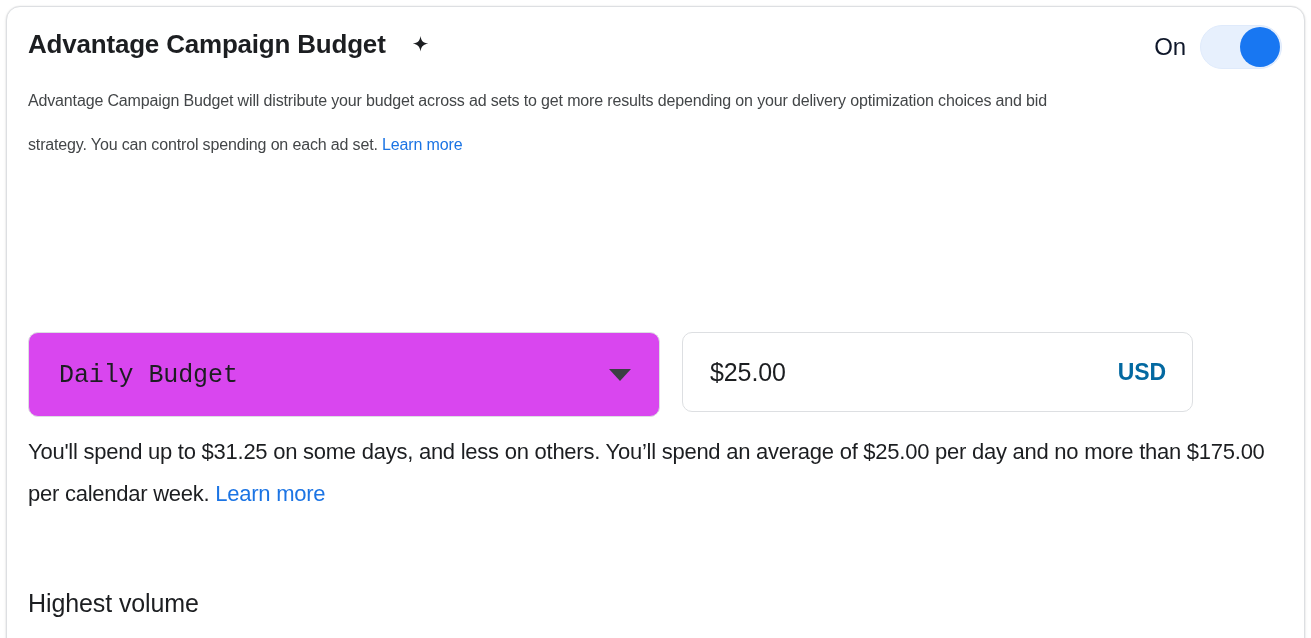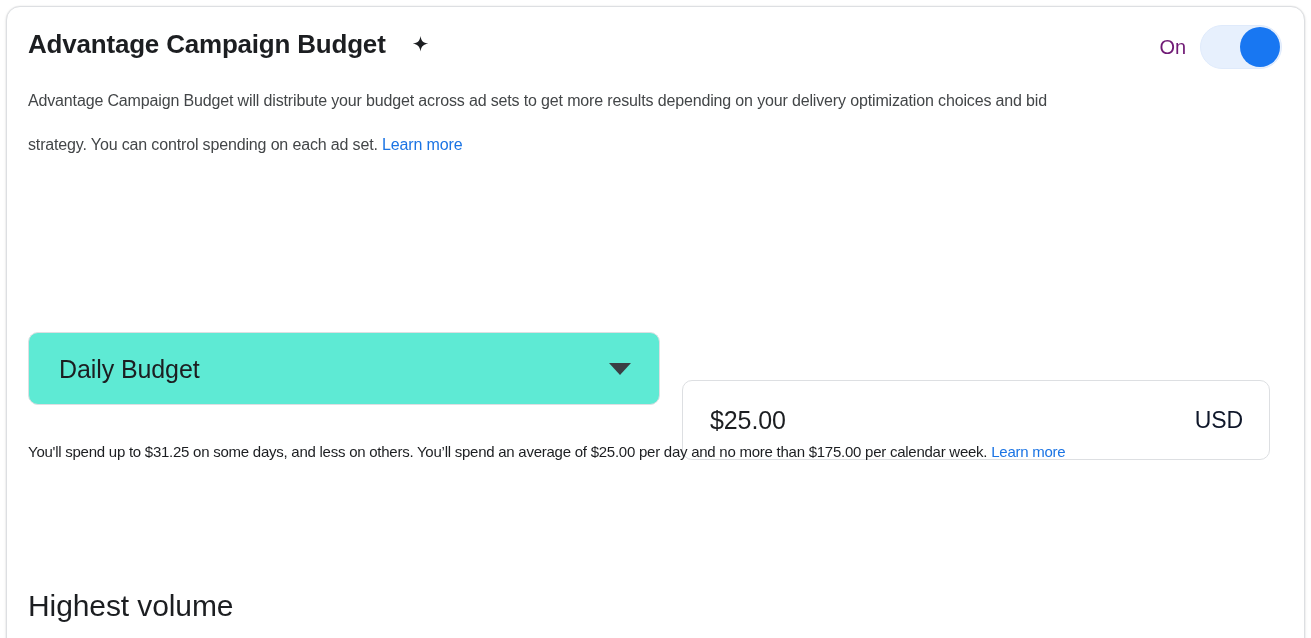--- a/index.html
+++ b/index.html
@@ -60,22 +60,22 @@
 
   .toggle-group {
     position: absolute;
     right: 22px;
     top: 18px;
     display: flex;
     align-items: center;
     gap: 14px;
   }
   .toggle-label {
-    font-size: 20px;
-    color: #701a75;
+    font-size: 24px;
+    color: #0f172a;
     font-weight: 400;
     letter-spacing: -0.1px;
   }
   .toggle {
     width: 82px;
     height: 44px;
     border-radius: 22px;
     background: #e7f0fd;
     position: relative;
     cursor: pointer;
@@ -126,26 +126,27 @@
     left: 21px;
     top: 325px;
     width: 1262px;
     height: 80px;
   }
   .select-field {
     position: absolute;
     left: 0;
     top: 0;
     width: 632px;
-    height: 73px;
+    height: 85px;
     border: 1px solid #dddfe2;
     border-radius: 10px;
-    background: #5eead4;
+    background: #d946ef;
     box-sizing: border-box;
     cursor: pointer;
+    font-family: Liberation Mono, monospace;
   }
   .select-value {
     position: absolute;
     left: 30px;
     top: 50%;
     transform: translateY(-50%);
     font-size: 25px;
     color: #1c1e21;
     letter-spacing: -0.1px;
   }
@@ -158,67 +159,67 @@
     height: 0;
     border-left: 11px solid transparent;
     border-right: 11px solid transparent;
     border-top: 12px solid #3a3f44;
   }
 
   .amount-field {
     position: absolute;
     left: 654px;
     top: 0;
-    width: 588px;
+    width: 511px;
     height: 80px;
     border: 1px solid #dddfe2;
     border-radius: 10px;
     background: #ffffff;
     box-sizing: border-box;
     cursor: text;
-    margin-top: 48px;
   }
   .amount-value {
     position: absolute;
     left: 27px;
     top: 50%;
     transform: translateY(-50%);
     font-size: 25px;
     color: #1c1e21;
     letter-spacing: -0.1px;
   }
   .amount-currency {
     position: absolute;
     right: 26px;
     top: 50%;
     transform: translateY(-50%);
     font-size: 23px;
-    color: #0f172a;
-    letter-spacing: -0.1px;
+    color: #0369a1;
+    letter-spacing: -0.1px;
+    font-weight: bold;
   }
 
   
   .helper-text {
     position: absolute;
     left: 21px;
     top: 424px;
     width: 1262px;
-    font-size: 15px;
+    font-size: 22px;
     line-height: 42px;
     color: #1c1e21;
     letter-spacing: -0.25px;
   }
 
   
   .label-bid-strategy { top: 531px; }
   .bid-strategy-value {
     position: absolute;
     left: 21px;
     top: 582px;
-    font-size: 30px;
+    font-size: 25px;
     color: #1c1e21;
     letter-spacing: -0.1px;
   }
 </style>
 </head>
 <body>
 
 <div class="card">
 
   <div class="header-row">

